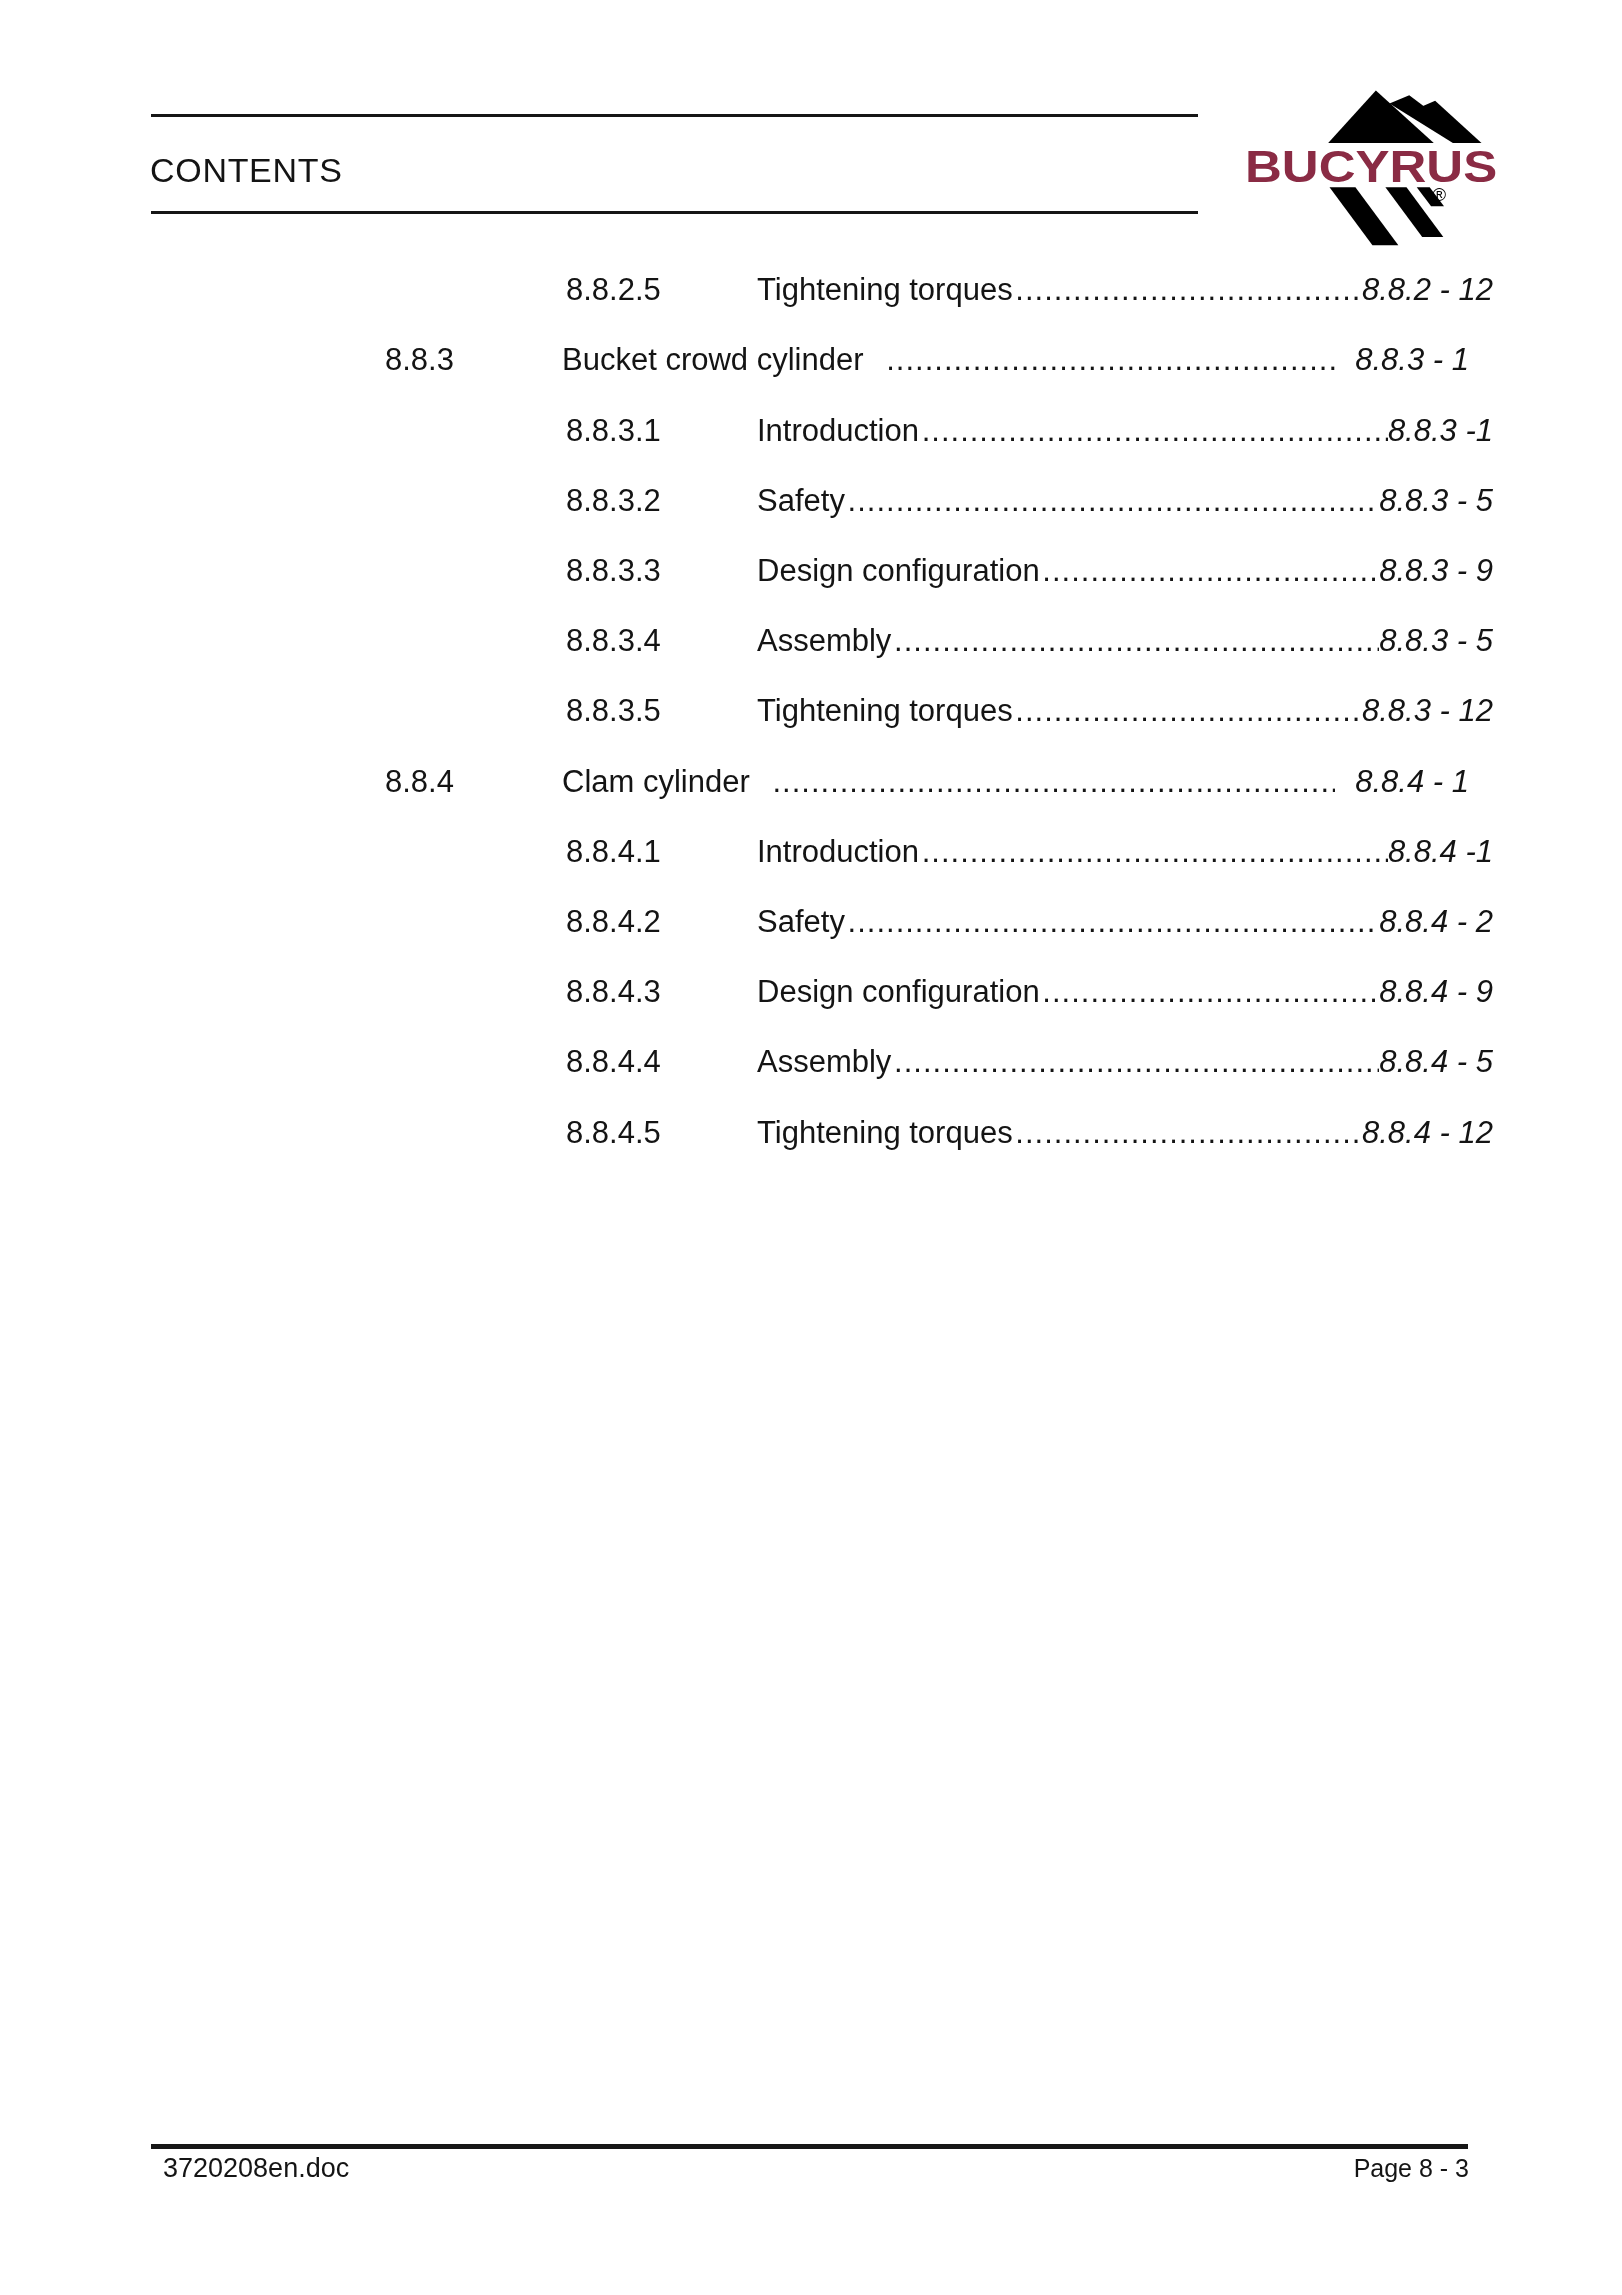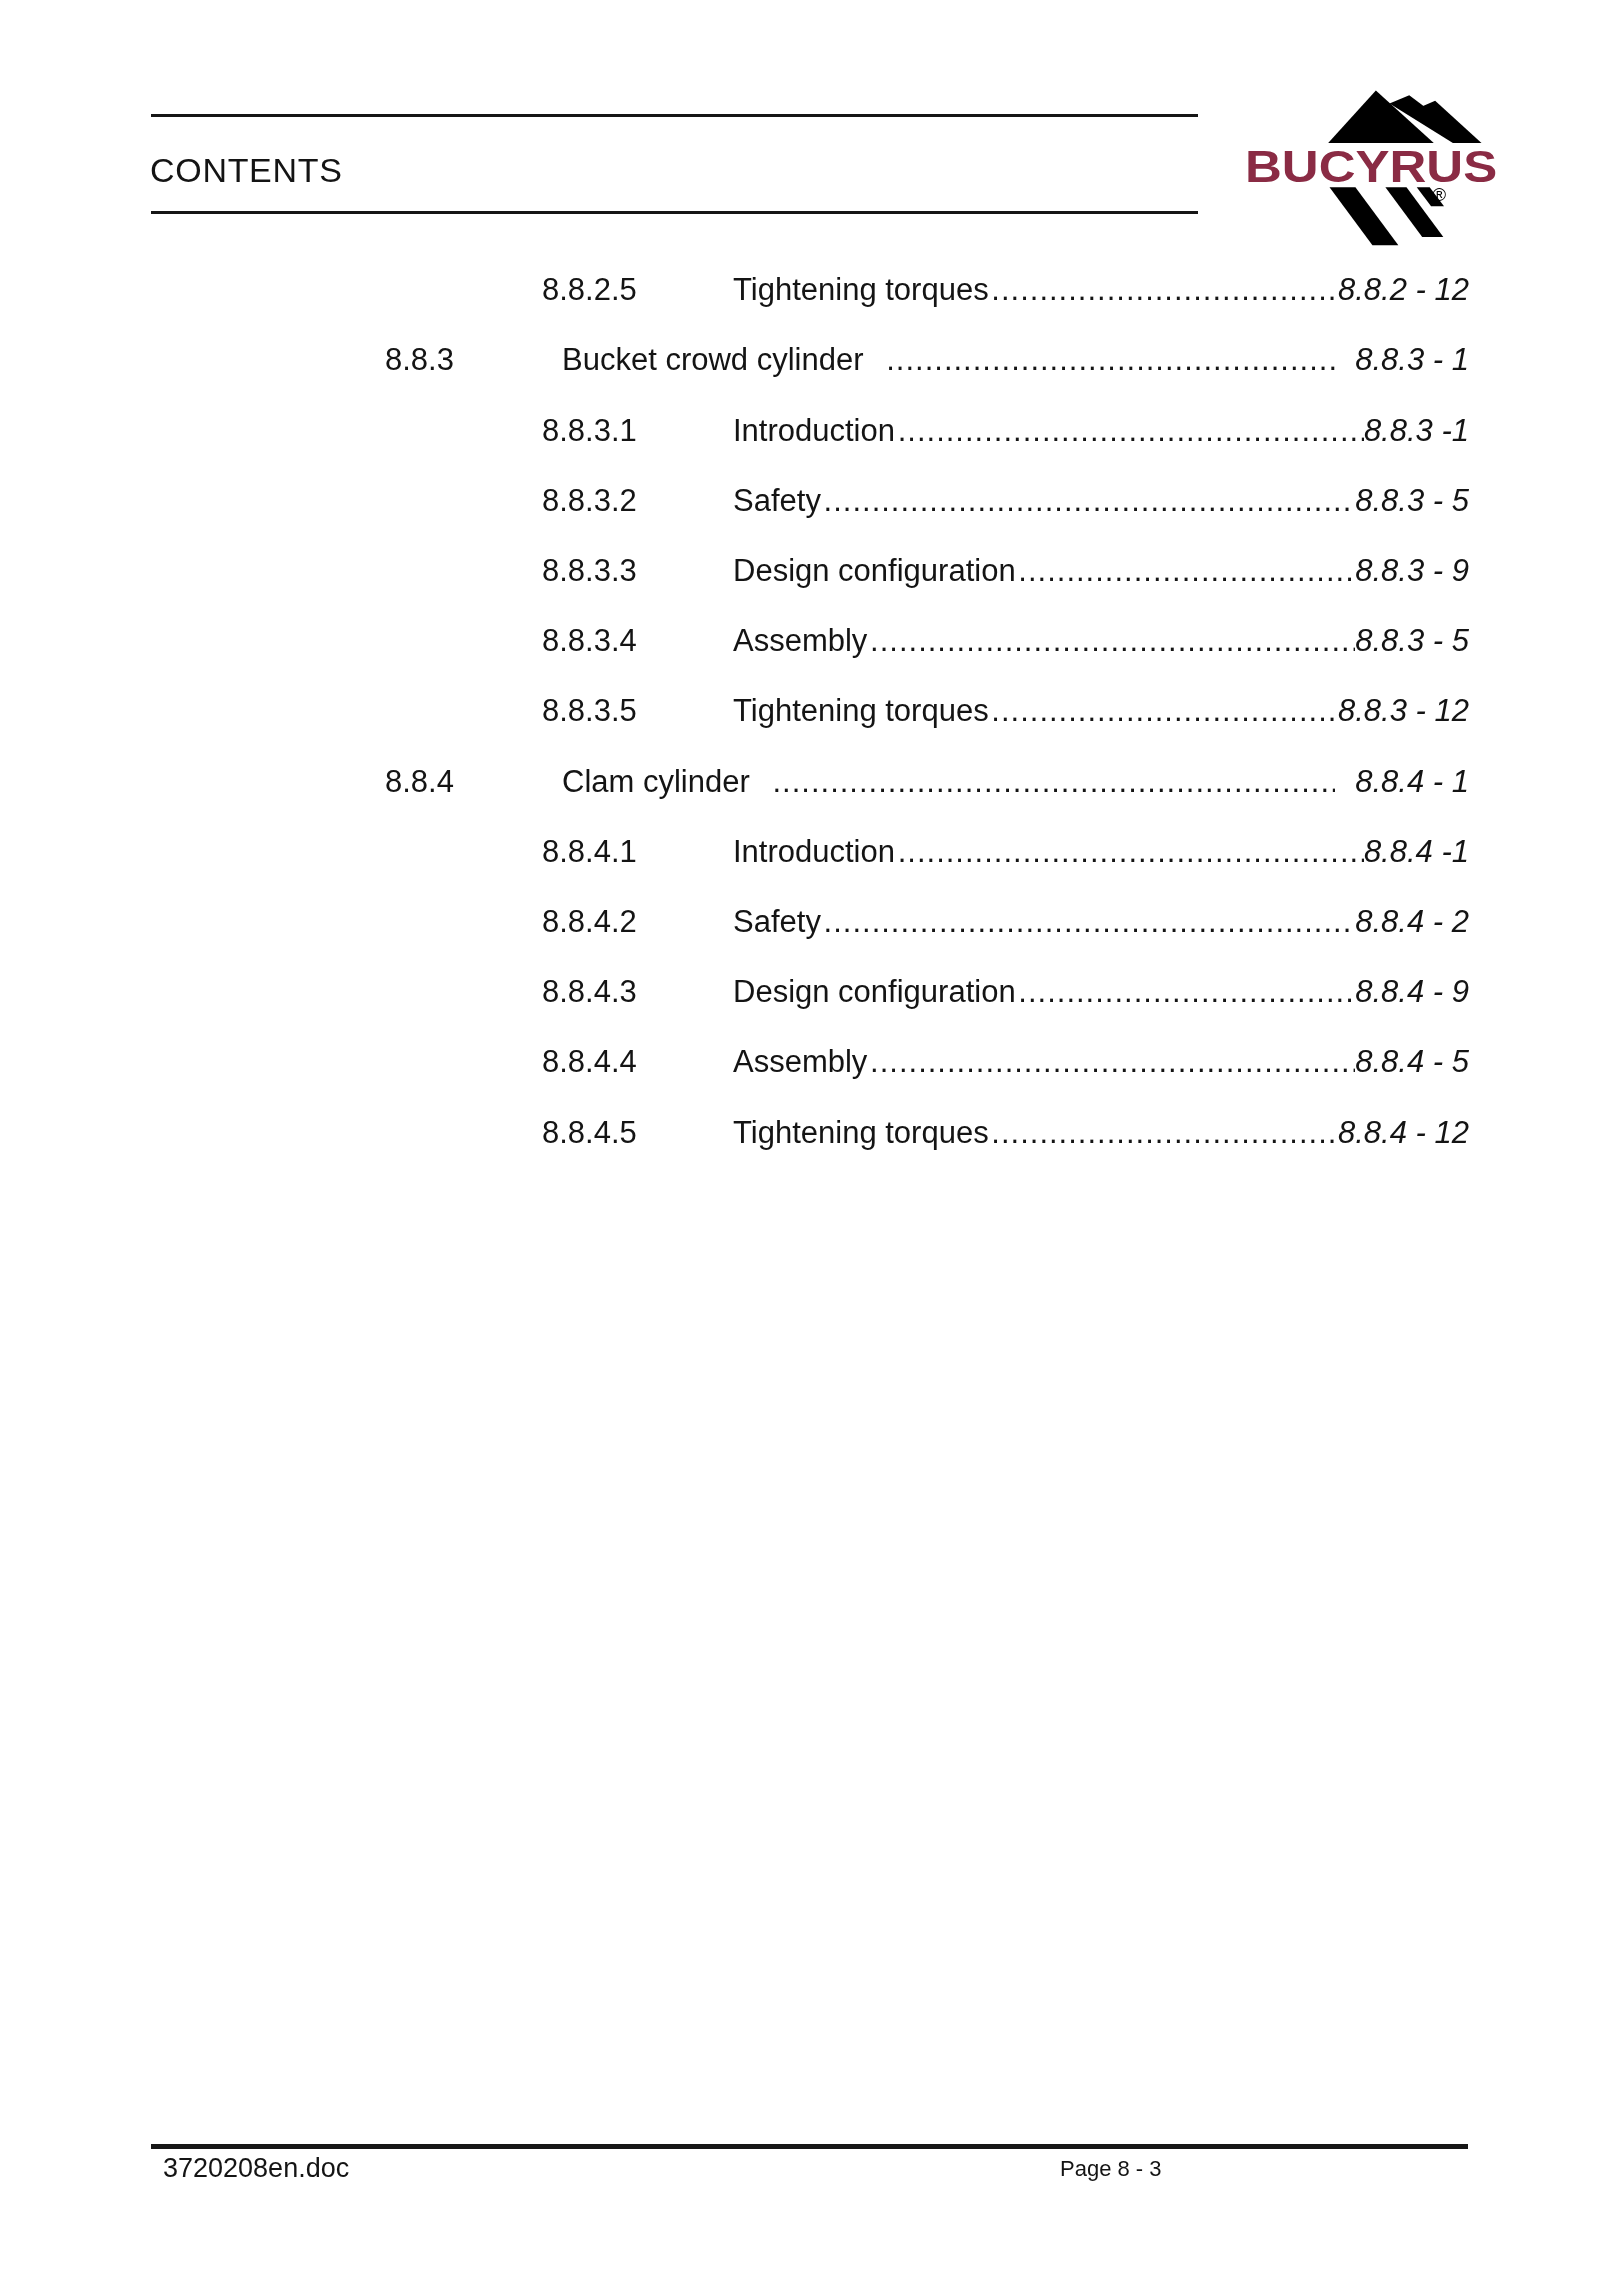--- a/index.html
+++ b/index.html
@@ -9,36 +9,36 @@
     overflow:hidden;
   }
   
   .rule{position:absolute;background:#161616;}
   .rule-top{left:151px;top:114px;width:1047px;height:3.4px;}
   .rule-bottom{left:151px;top:211px;width:1047px;height:3.4px;}
   .page-title{position:absolute;left:150px;top:151px;font-size:34px;line-height:38px;letter-spacing:0.7px;}
   .logo{position:absolute;left:1245px;top:68px;}
   
   .row{position:absolute;display:flex;align-items:baseline;font-size:31px;line-height:37px;white-space:nowrap;}
-  .row.l3{left:542px;width:927px;align-items:center;}
+  .row.l3{left:566px;width:927px;align-items:center;}
   .row.l2{left:385px;width:1084px;gap:20px;}
   .row .num{flex:0 0 auto;}
   .row.l3 .num{width:191px;}
   .row.l2 .num{width:157px;}
   .row .ttl{flex:0 0 auto;}
   .row .dots{flex:1 1 auto;overflow:hidden;padding-left:2.7px;}
   .row .dots::before{
     content:"....................................................................................................................................................................";
     letter-spacing:1px;
   }
   .row .pg{flex:0 0 auto;font-style:italic;}
   
   .rule-footer{left:151px;top:2144px;width:1317px;height:4.8px;}
   .footer-left{position:absolute;left:151px;top:2152px;font-size:27px;line-height:33px;margin-left:12px;}
-  .footer-right{position:absolute;left:1060px;top:2152px;width:409px;font-size:22px;line-height:33px;}
+  .footer-right{position:absolute;left:1060px;top:2152px;width:409px;text-align:right;font-size:25px;line-height:33px;}
 </style>
 </head>
 <body>
 
 <div class="rule rule-top"></div>
 <div class="page-title">CONTENTS</div>
 <div class="rule rule-bottom"></div>
 
 <svg class="logo" width="259" height="184" viewBox="0 0 380 270" xmlns="http://www.w3.org/2000/svg">
   <g fill="#000000">

